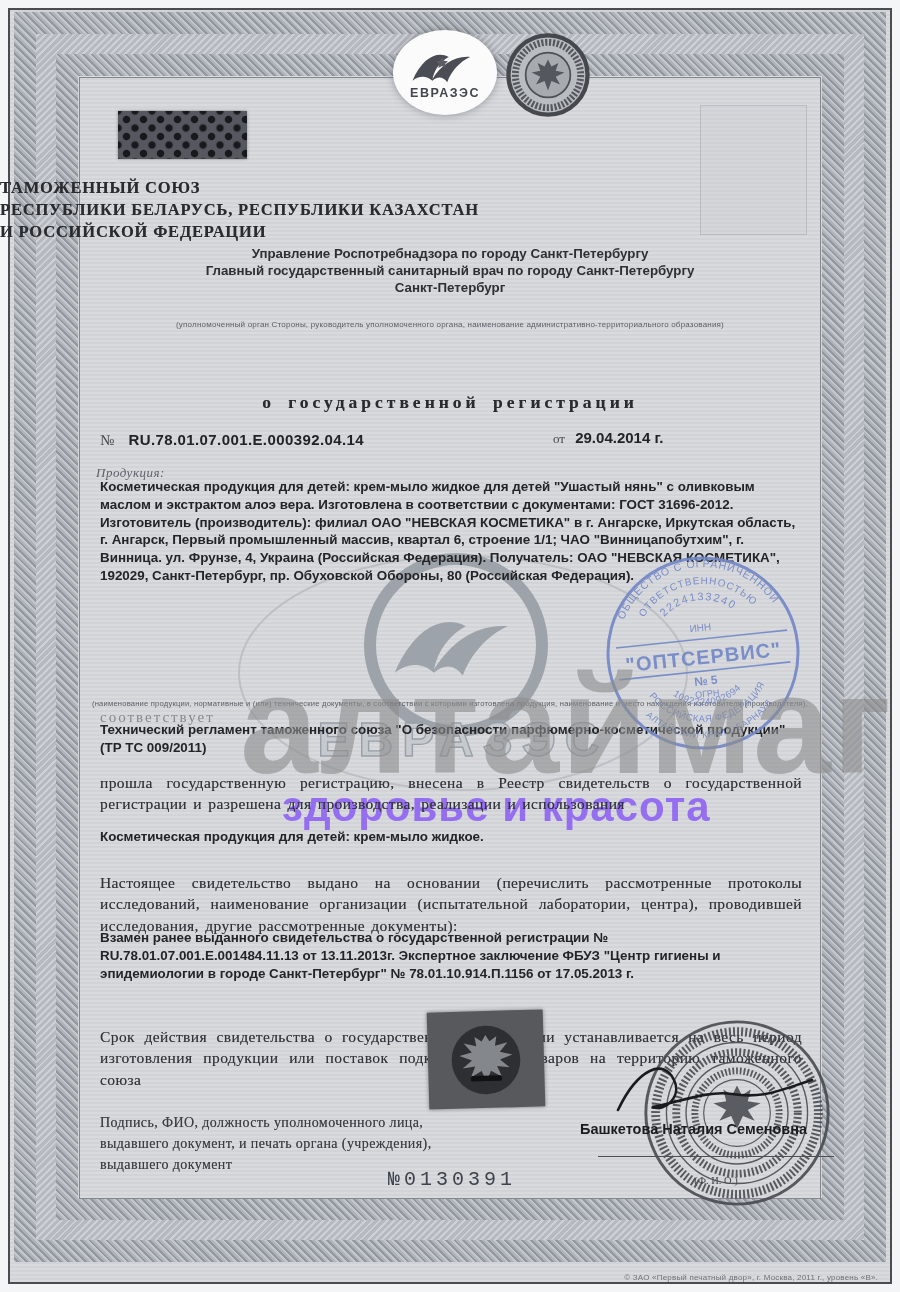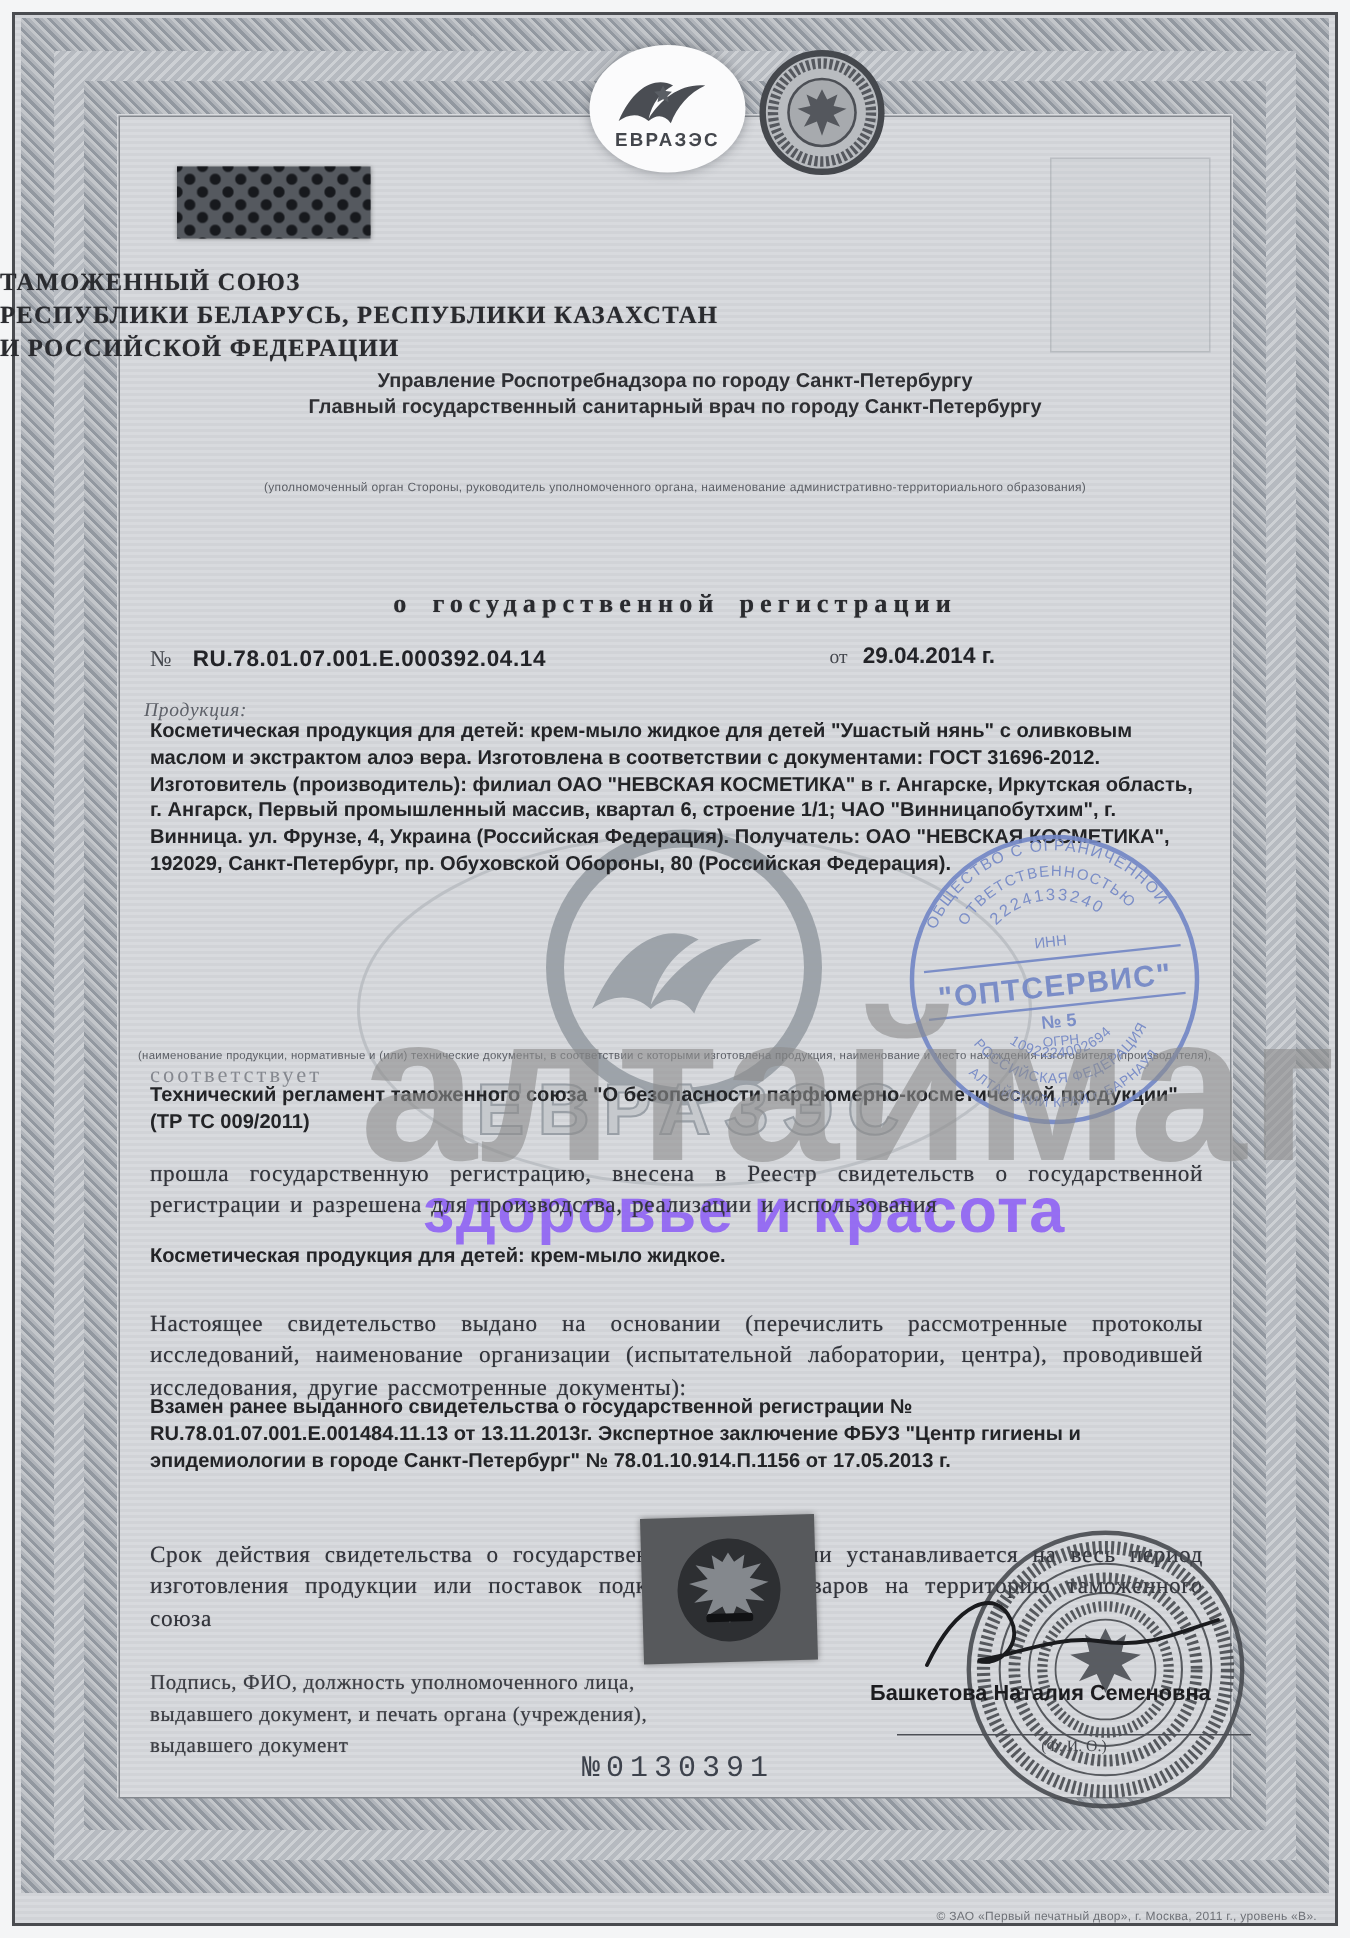--- a/index.html
+++ b/index.html
@@ -55,21 +55,21 @@
     color:#8b5cf6;opacity:.85;z-index:4;white-space:nowrap;}
 
   .stamp-blue{left:603px;top:553px;width:200px;height:200px;z-index:20;opacity:.92;
     transform:rotate(-6deg);}
   .seal-dark{left:639px;top:1015px;width:196px;height:196px;z-index:25;opacity:.93;}
   .holo-square{left:428px;top:1011px;width:116px;height:97px;z-index:26;transform:rotate(-1.6deg);
     background:#57595c;box-shadow:0 0 4px rgba(0,0,0,.4);display:flex;align-items:center;justify-content:center;}
   .signature-svg{left:612px;top:1052px;width:210px;height:75px;z-index:41;}
   .signer-name{left:580px;top:1121px;font-weight:bold;font-size:14.5px;color:#1c1c1f;z-index:42;}
   .fio-line{left:598px;top:1156px;width:236px;border-top:1.5px solid #4c4f55;z-index:42;
-    text-align:center;font-family:"Liberation Serif",serif;font-size:10.5px;color:#45484e;padding-top:2px;}
+    text-align:center;font-family:"Liberation Serif",serif;font-size:10.5px;color:#45484e;padding-top:18px;}
   .blank-no{left:388px;top:1168px;font-family:"Liberation Mono",monospace;font-size:20px;
     letter-spacing:4px;color:#3d424c;z-index:10;}
   .copyright{right:22px;bottom:10px;font-size:8px;color:#6e7177;z-index:12;letter-spacing:.2px;}
 </style>
 </head>
 <body>
 
 <div class="page">
   <div class="paper"></div>
   <div class="frame-band"></div>
@@ -93,20 +93,21 @@
     <circle cx="50" cy="50" r="38" fill="none" stroke="#55585e" stroke-width="8" stroke-dasharray="2.5 2"></circle>
     <circle cx="50" cy="50" r="26" fill="#a7aaae" stroke="#4c4f55" stroke-width="2"></circle>
     <path d="M50 32 L54 40 L62 36 L59 45 L69 47 L59 52 L64 61 L54 57 L50 68 L46 57 L36 61 L41 52 L31 47 L41 45 L38 36 L46 40 Z" fill="#54575d"></path>
   </svg>
 
   <div class="abs hdr-serif soft" style="top:177px;">ТАМОЖЕННЫЙ СОЮЗ</div>
   <div class="abs hdr-serif soft" style="top:199px;">РЕСПУБЛИКИ БЕЛАРУСЬ, РЕСПУБЛИКИ КАЗАХСТАН</div>
   <div class="abs hdr-serif soft" style="top:221px;">И РОССИЙСКОЙ ФЕДЕРАЦИИ</div>
   <div class="abs hdr-sans" style="top:245px;">Управление Роспотребнадзора по городу Санкт-Петербургу</div>
   <div class="abs hdr-sans" style="top:262px;">Главный государственный санитарный врач по городу Санкт-Петербургу</div>
+  <div class="abs hdr-sans" style="top:279px;">Санкт-Петербург</div>
   <div class="abs tiny-caption" style="top:320px;left:90px;width:720px;text-align:center;font-size:8px;">(уполномоченный орган Стороны, руководитель уполномоченного органа, наименование административно-территориального образования)</div>
 
   <div class="abs title-sub soft" style="top:392px;">о государственной регистрации</div>
 
   <div class="abs" style="top:431px;left:100px;z-index:10;font-size:15px;font-weight:bold;color:#222327;">
     <span class="serif" style="font-weight:normal;color:#44474d;">№</span>
     <span style="margin-left:10px;letter-spacing:.4px;">RU.78.01.07.001.E.000392.04.14</span>
   </div>
   <div class="abs" style="top:429px;left:553px;z-index:10;font-size:15px;font-weight:bold;color:#222327;">
     <span class="serif" style="font-weight:normal;font-size:13px;color:#44474d;">от</span>

